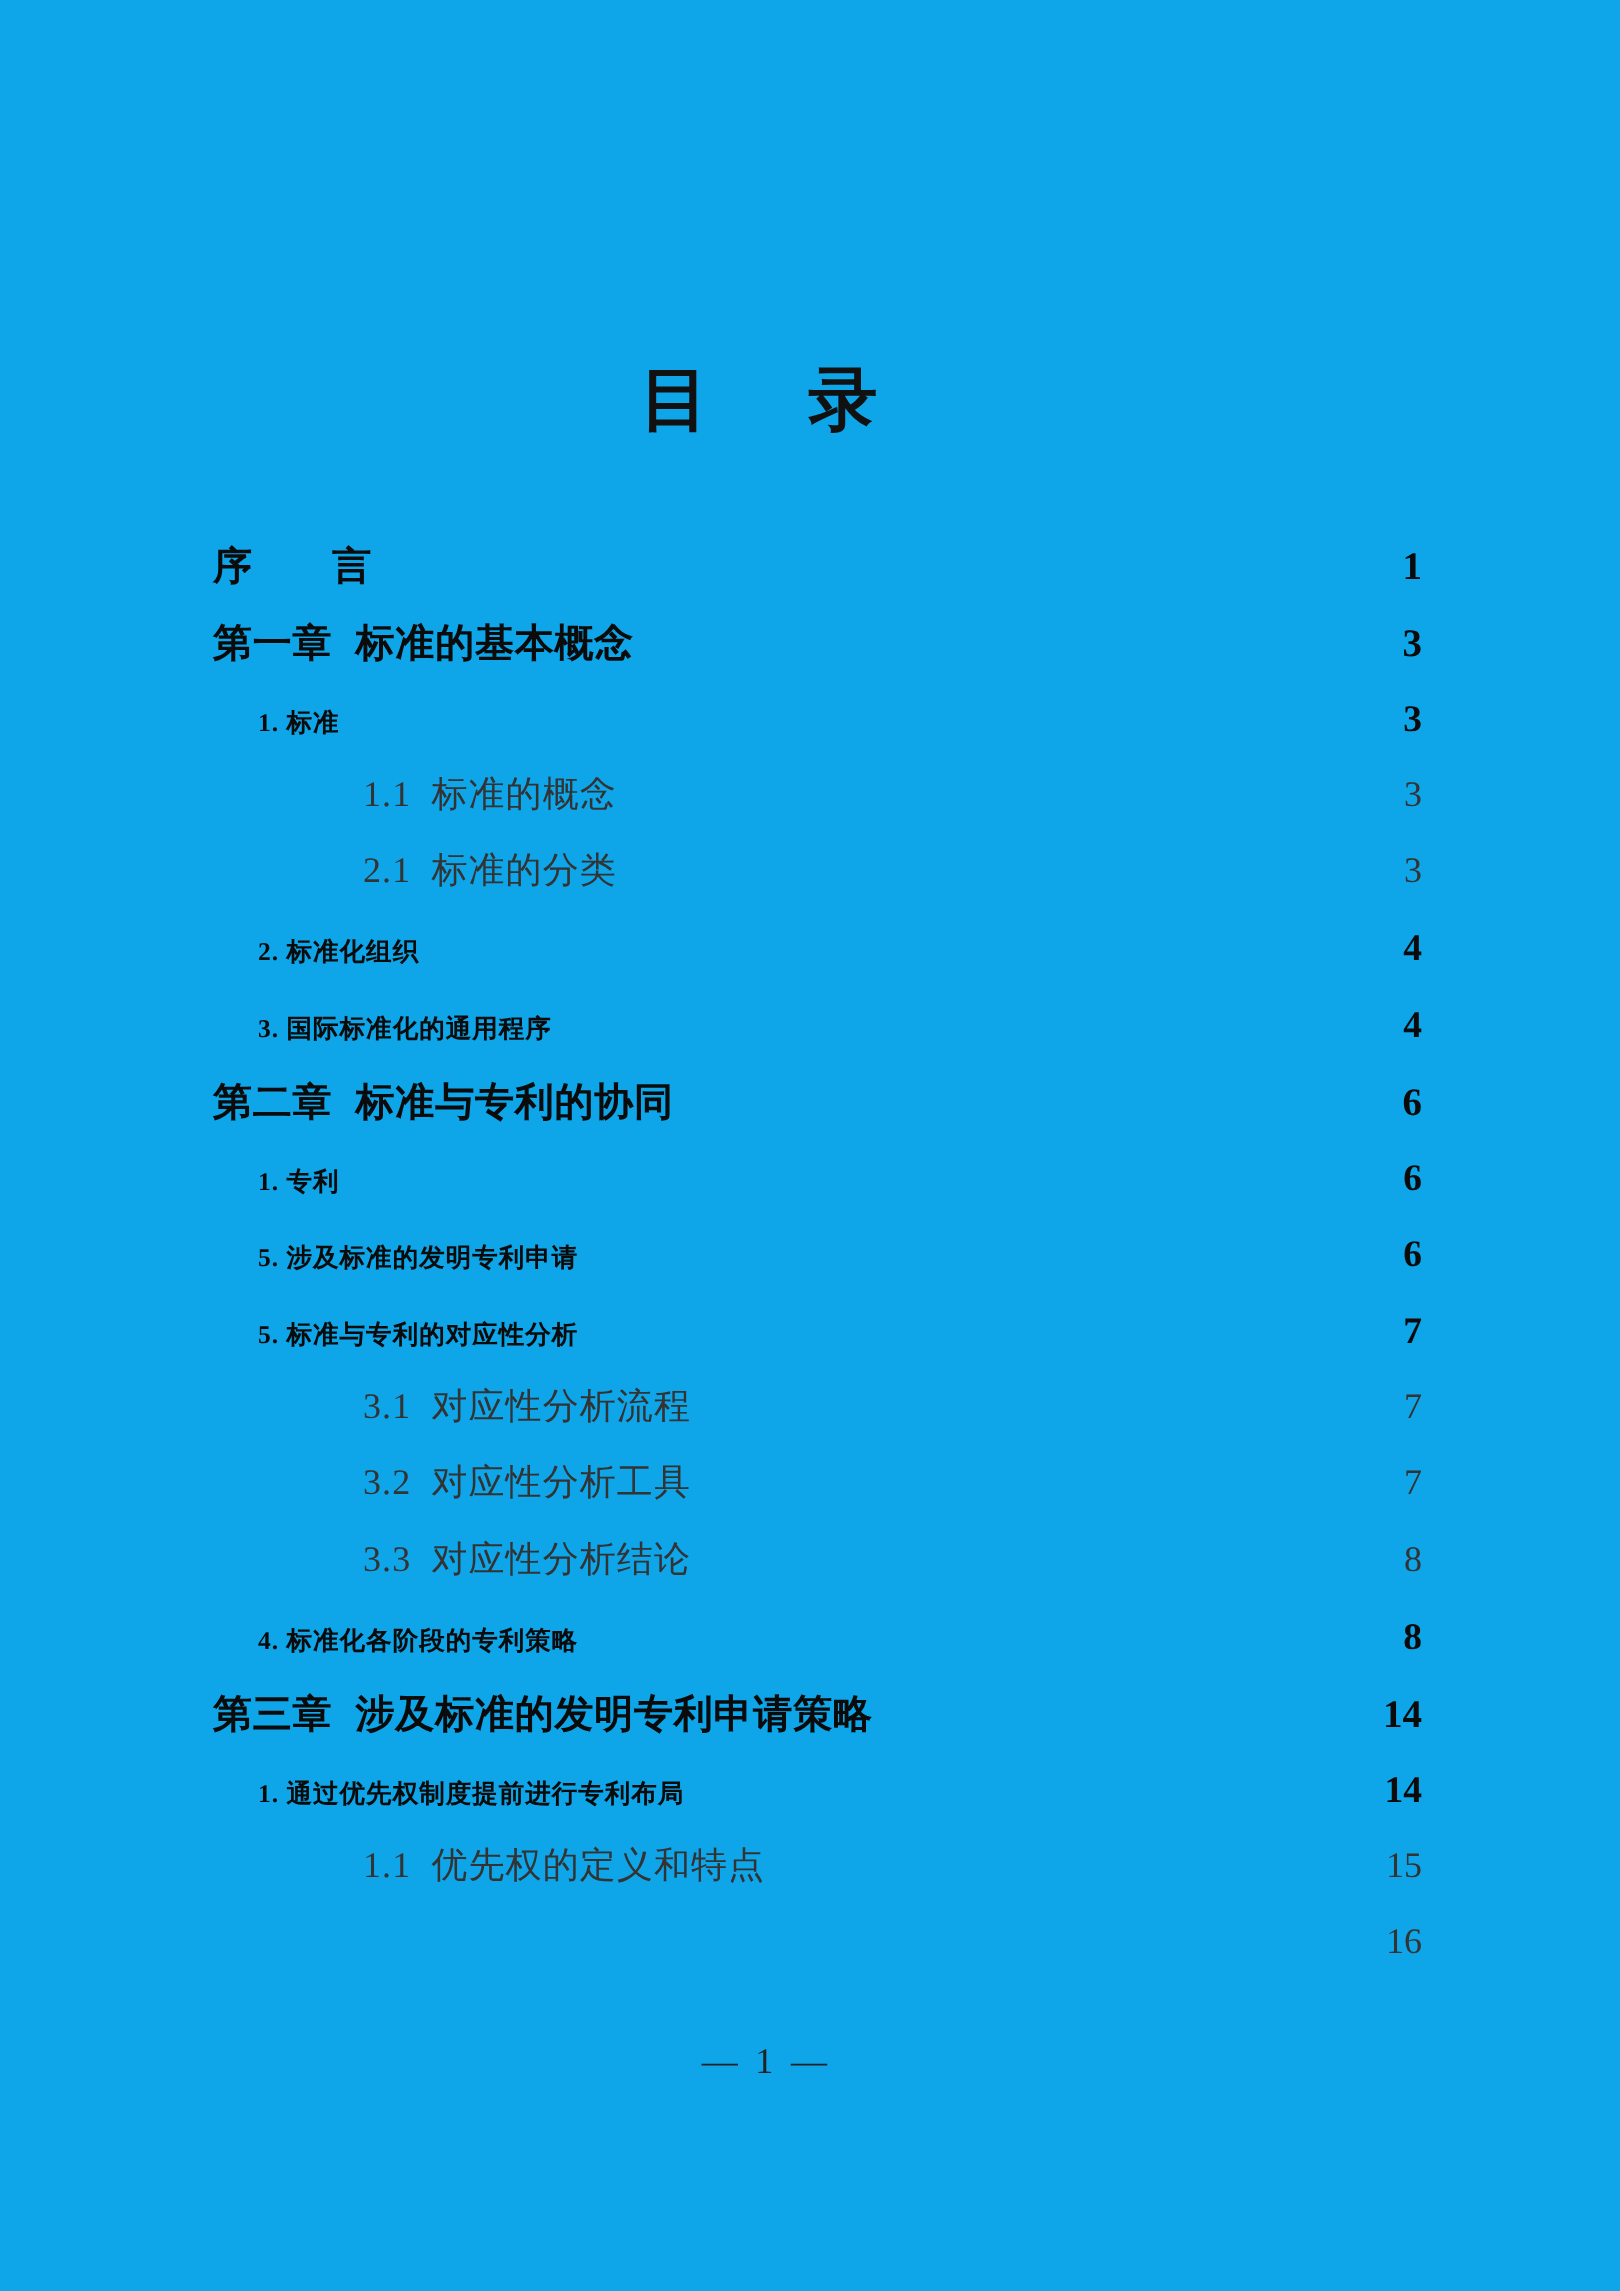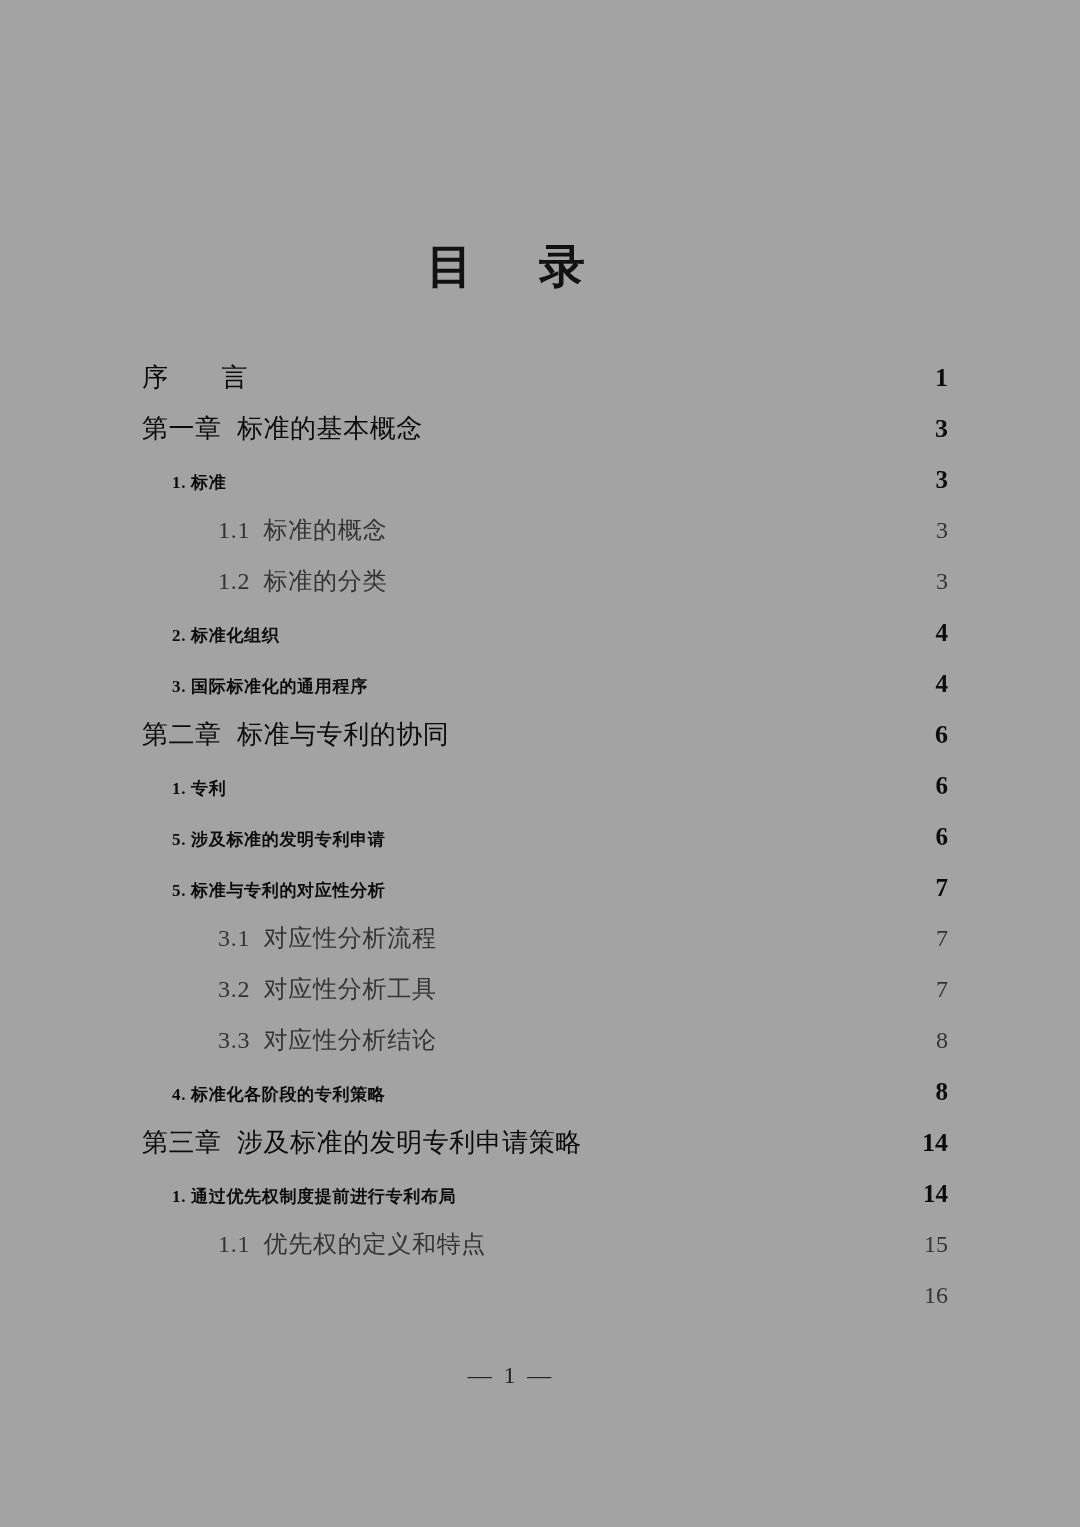--- a/index.html
+++ b/index.html
@@ -12,21 +12,21 @@
     height: 1527px;
     position: relative;
     font-family: "Liberation Serif", "DejaVu Serif", serif;
     color: #000000;
     overflow: hidden;
   }
 
   .page {
     position: absolute;
     inset: 0;
-    background: #a3a3a3;
+    background: #0ea5e9;
   }
 
   
   .toc-title {
     position: absolute;
     top: 236px;
     left: 0;
     width: 1022px;
     text-align: center;
     font-family: "Liberation Serif", "DejaVu Serif", serif;
@@ -86,21 +86,21 @@
     flex: 0 0 auto;
     text-align: right;
     font-family: "Liberation Serif", "DejaVu Serif", serif;
     white-space: pre;
   }
 
   
   .lvl1 { padding-left: 142px; }
   .lvl1 .toc-label {
     font-family: "Liberation Sans", "DejaVu Sans", sans-serif;
-    font-weight: normal;
+    font-weight: bold;
     font-size: 26px;
     letter-spacing: 0.02em;
     color: #0b0b0b;
   }
   .lvl1 .toc-page {
     font-size: 26px;
     font-weight: bold;
     color: #0b0b0b;
   }
   .lvl1 .toc-leader::before { letter-spacing: 2.6px; bottom: 1px; }
@@ -122,20 +122,21 @@
   .lvl2 .toc-leader::before { letter-spacing: 2.5px; bottom: 1px; }
 
   
   .lvl3 { padding-left: 218px; }
   .lvl3 .toc-label {
     font-family: "Liberation Serif", "DejaVu Serif", serif;
     font-weight: normal;
     font-size: 24px;
     letter-spacing: 0.03em;
     color: #333333;
+    margin-left: 24px;
   }
   .lvl3 .toc-page {
     font-size: 24px;
     font-weight: normal;
     color: #333333;
   }
   .lvl3 .toc-leader::before {
     color: #3a3a3a;
     font-size: 20px;
     letter-spacing: 2.5px;
@@ -178,21 +179,21 @@
         <span class="toc-label">1. 标准</span>
         <span class="toc-leader"></span>
         <span class="toc-page">3</span>
       </div>
       <div class="toc-row lvl3">
         <span class="toc-label">1.1  标准的概念</span>
         <span class="toc-leader"></span>
         <span class="toc-page">3</span>
       </div>
       <div class="toc-row lvl3">
-        <span class="toc-label">1.2  标准的分类</span>
+        <span class="toc-label">2.1  标准的分类</span>
         <span class="toc-leader"></span>
         <span class="toc-page">3</span>
       </div>
       <div class="toc-row lvl2">
         <span class="toc-label">2. 标准化组织</span>
         <span class="toc-leader"></span>
         <span class="toc-page">4</span>
       </div>
       <div class="toc-row lvl2">
         <span class="toc-label">3. 国际标准化的通用程序</span>

